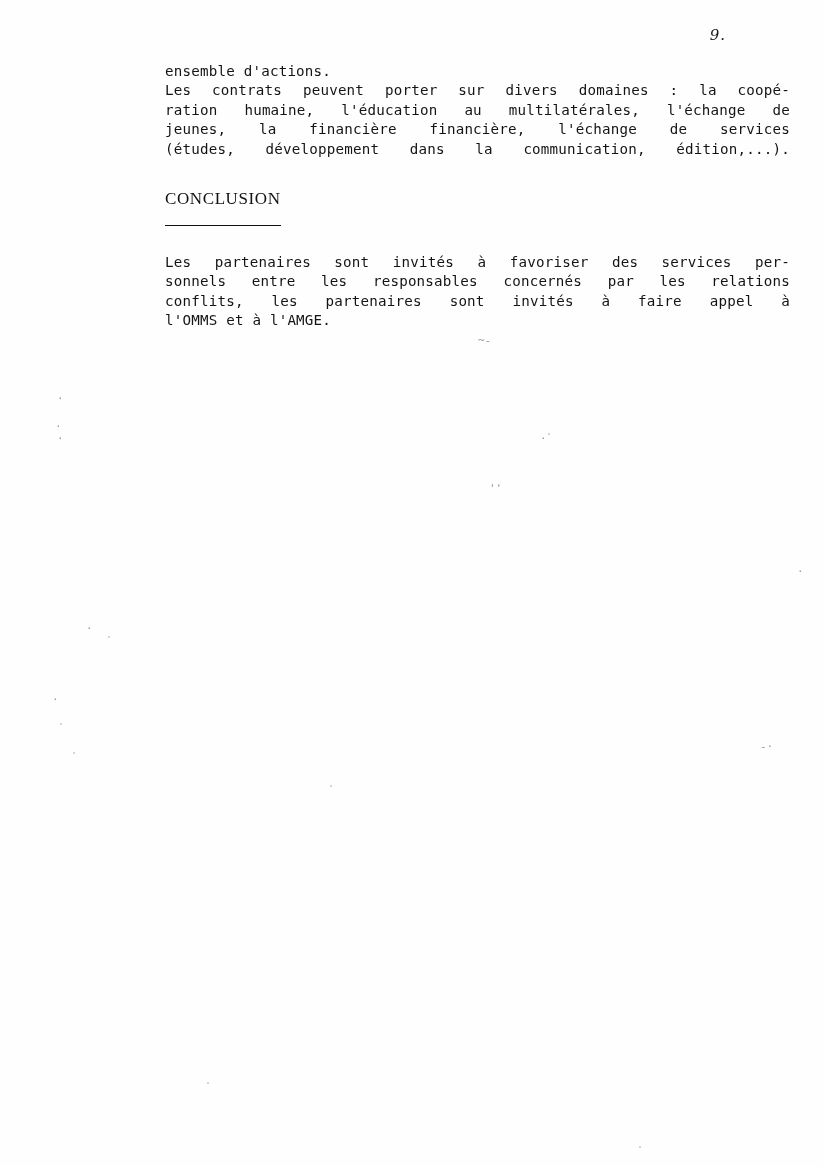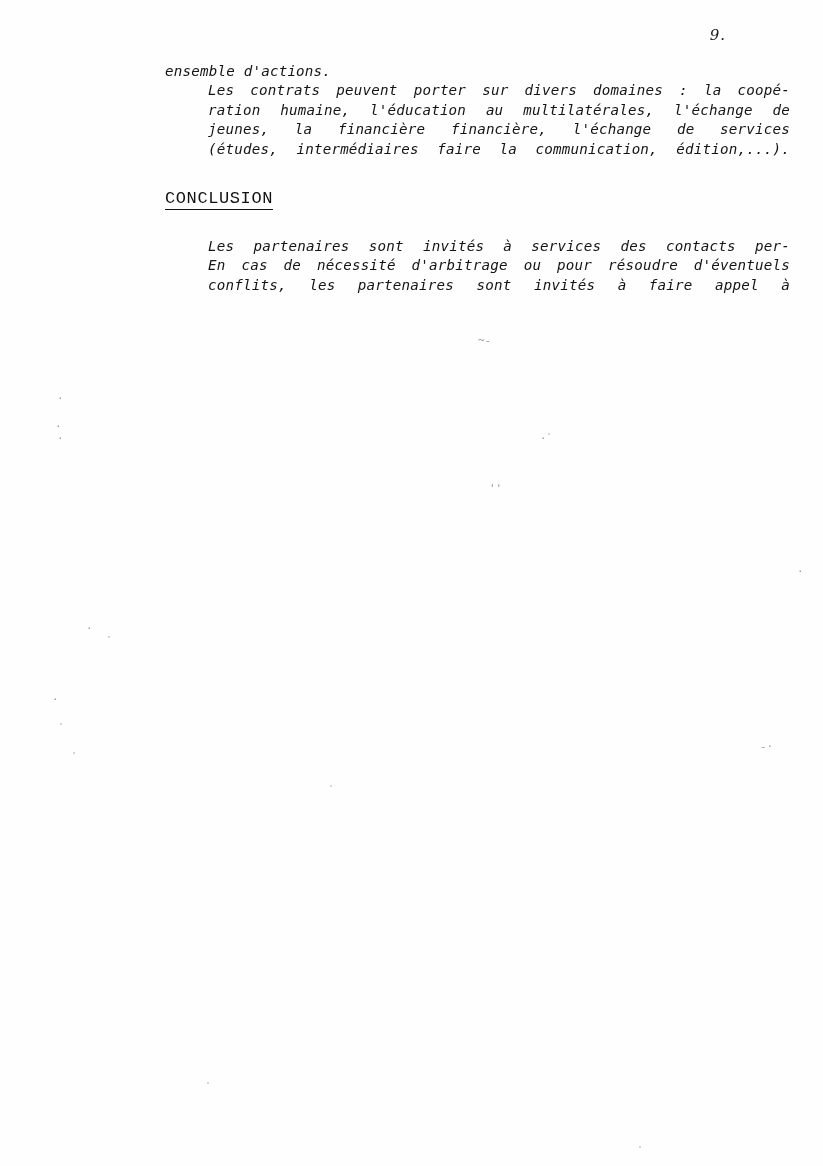--- a/index.html
+++ b/index.html
@@ -34,47 +34,45 @@
     color: #1a1a1a;
   }
   .content {
     position: absolute;
     left: 165px;
     top: 62px;
     width: 625px;
   }
   .para {
     font-family: "DejaVu Sans Mono", monospace;
-    font-style: italic;
     font-size: 14.2px;
     line-height: 19.4px;
     color: #141414;
     text-align: justify;
     letter-spacing: 0.2px;
     margin: 0;
   }
   .para .line {
     display: block;
     white-space: pre-wrap;
   }
   .para .line.j {
     text-align: justify;
     text-align-last: justify;
-    margin-left: 43px;
   }
   .heading {
     margin-top: 30px;
     margin-bottom: 27px;
-    font-family: Liberation Mono, monospace;
+    font-family: Liberation Serif, serif;
     font-size: 17px;
     letter-spacing: 0.6px;
     color: #111;
     display: inline-block;
     border-bottom: 1.5px solid #111;
-    padding-bottom: 1px;
+    padding-bottom: 16px;
   }
   .mark {
     position: absolute;
     color: #9a9a9a;
     font-family: "DejaVu Sans Mono", monospace;
     font-size: 11px;
     pointer-events: none;
   }
 </style>
 </head>
@@ -84,31 +82,32 @@
 
   <div class="page-number">9.</div>
 
   <div class="content">
 
     <div class="para">
       <span class="line">ensemble d'actions.</span>
       <span class="line j">Les contrats peuvent porter sur divers domaines : la coopé-</span>
       <span class="line j">ration humaine, l'éducation au multilatérales, l'échange de</span>
       <span class="line j">jeunes, la financière financière, l'échange de services</span>
-      <span class="line j">(études, intermédiaires faire la communication, édition,...).</span>
+      <span class="line j">(études, développement dans la communication, édition,...).</span>
     </div>
 
     <div>
       <div class="heading">CONCLUSION</div>
     </div>
 
     <div class="para">
-      <span class="line j">Les partenaires sont invités à services des contacts per-</span>
-      <span class="line j">En cas de nécessité d'arbitrage ou pour résoudre d'éventuels</span>
+      <span class="line j">Les partenaires sont invités à favoriser des services per-</span>
+      <span class="line j">sonnels entre les responsables concernés par les relations</span>
       <span class="line j">conflits, les partenaires sont invités à faire appel à</span>
+      <span class="line">l'OMMS et à l'AMGE.</span>
     </div>
 
   </div>
 
   <div class="mark" style="left:478px; top:334px;">~-</div>
   <div class="mark" style="left:57px; top:392px;">·</div>
   <div class="mark" style="left:55px; top:420px;">·</div>
   <div class="mark" style="left:57px; top:432px;">·</div>
   <div class="mark" style="left:540px; top:432px;">·</div>
   <div class="mark" style="left:489px; top:482px;">''</div>

